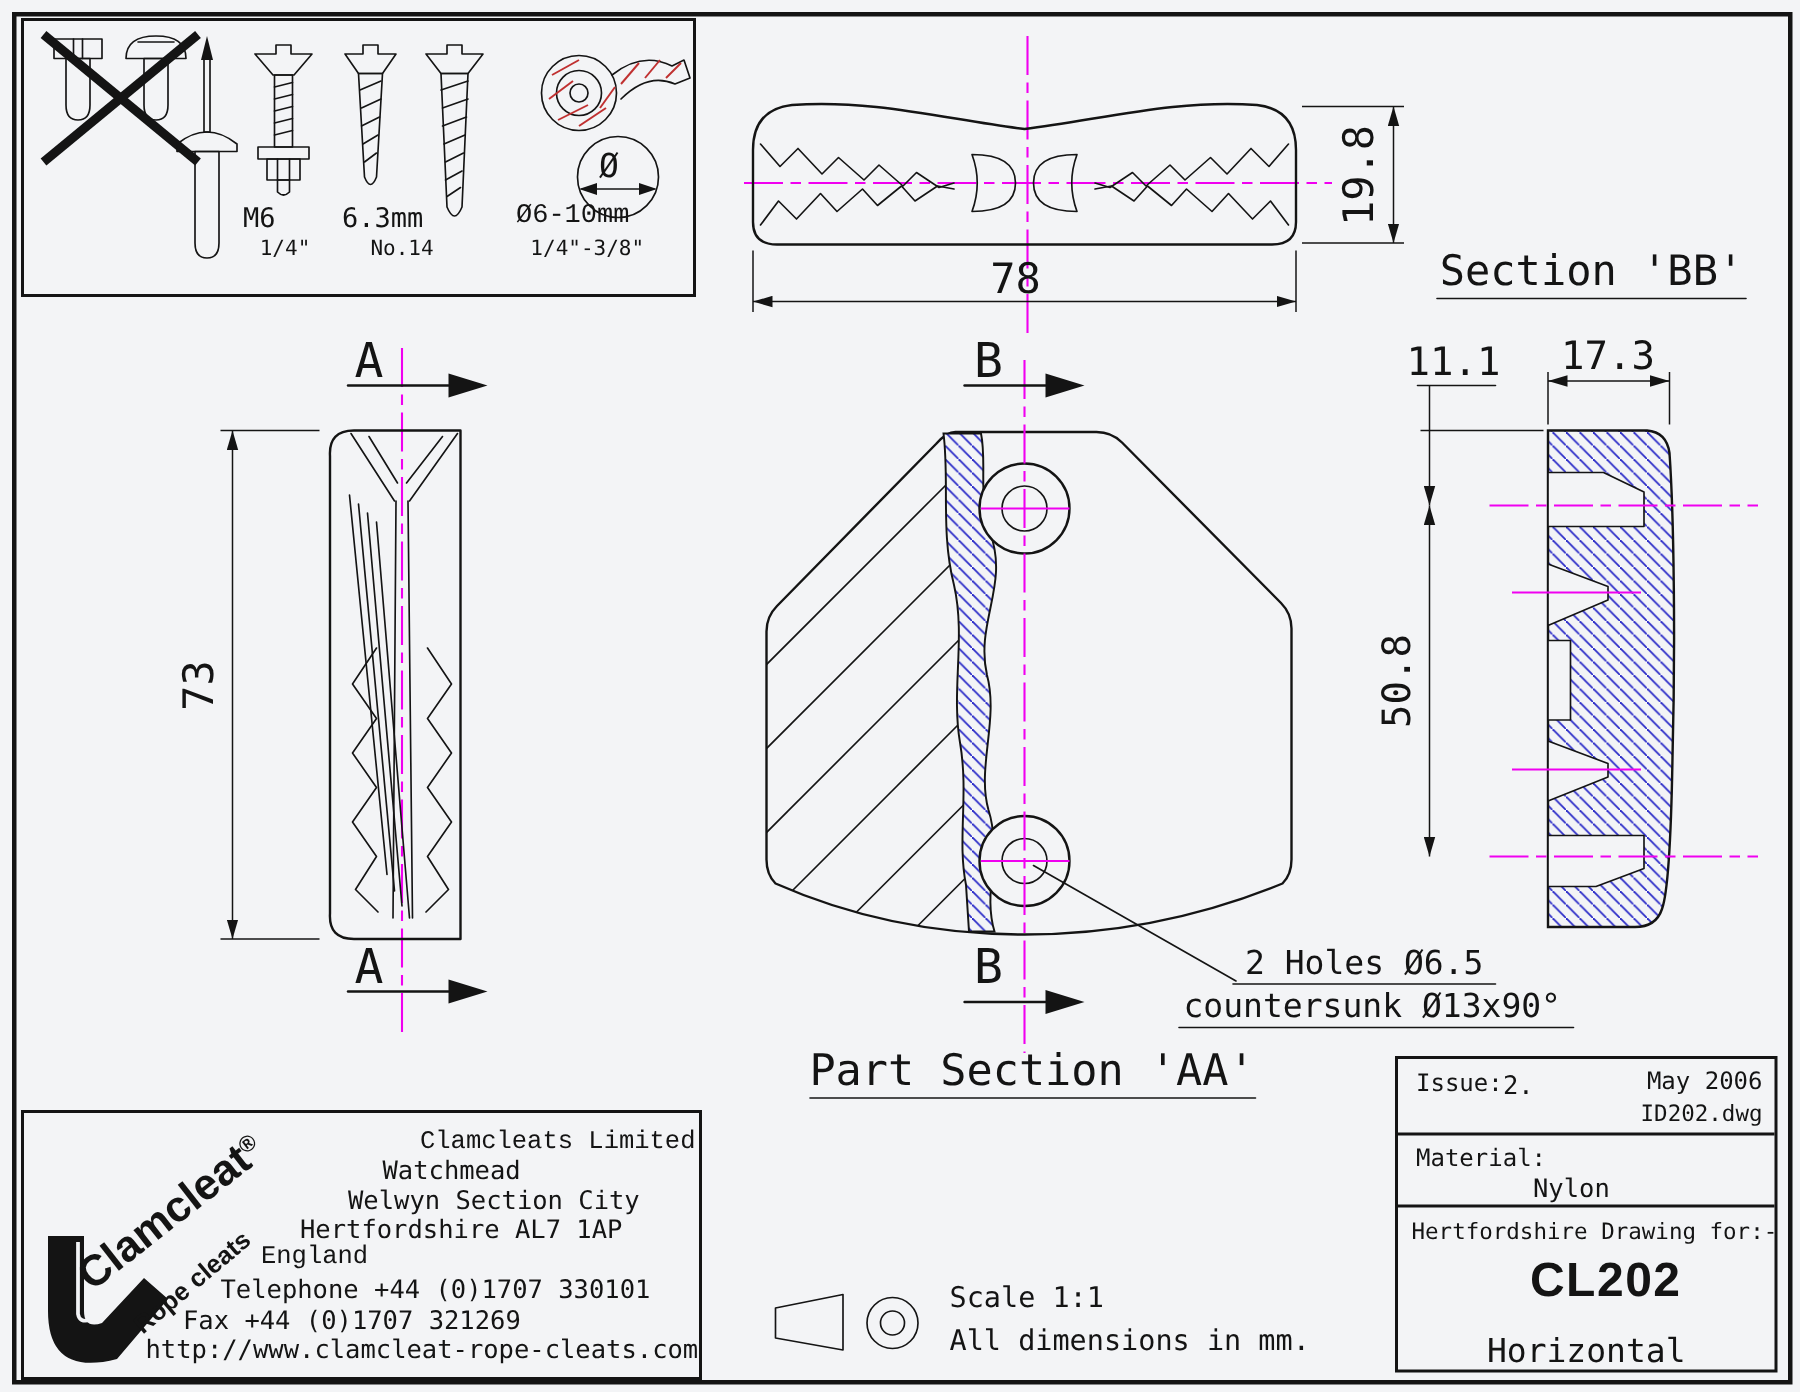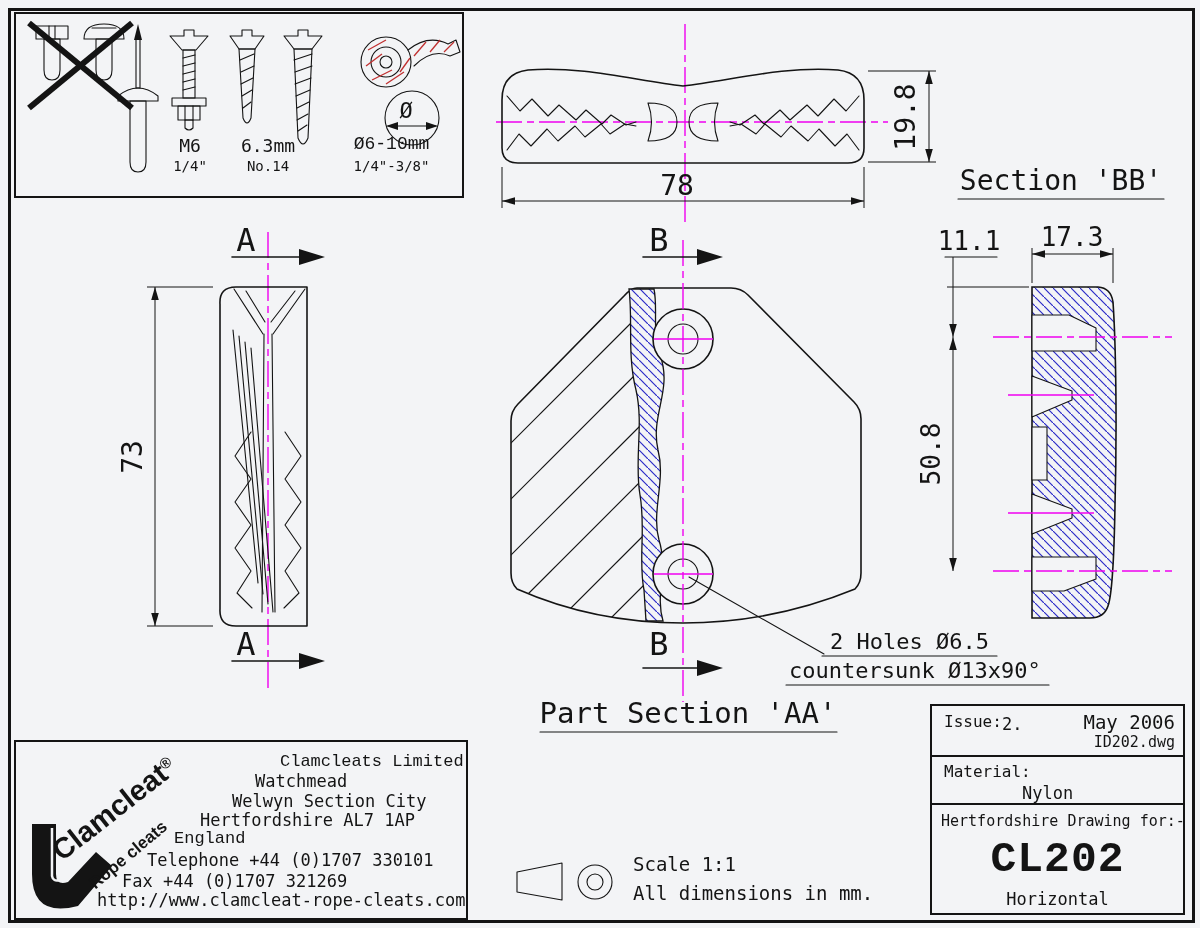--- a/index.html
+++ b/index.html
@@ -13,24 +13,24 @@
   .k{stroke:#141414;fill:none;stroke-width:1.6;stroke-linejoin:round;stroke-linecap:round;}
   .k1{stroke:#141414;fill:none;stroke-width:1.1;stroke-linejoin:round;stroke-linecap:round;}
   .dim{stroke:#141414;fill:none;stroke-width:1;}
   .cl{stroke:#f000f0;fill:none;stroke-width:1.4;}
   .cld{stroke:#f000f0;fill:none;stroke-width:1.4;stroke-dasharray:26 5 7 5;}
   .fillk{fill:#141414;stroke:none;}
   .white{fill:#f3f4f6;}
   text{font-family:"DejaVu Sans Mono",monospace;fill:#141414;}
   .t28{font-size:28px;} .t26{font-size:26px;} .t32{font-size:32px;} .t29{font-size:29px;}
   .t22{font-size:22px;} .t19{font-size:19px;}
-  .lbl{font-size:18px;text-align:center;}
+  .lbl{font-size:18px;}
   .lbl2{font-size:14px;text-align:center;}
   .tb-row{position:absolute;left:0;width:100%;}
-  .cl202{font-family:Liberation Mono, monospace;font-weight:bold;font-size:43px;text-align:center;letter-spacing:1px;}
+  .cl202{font-family:Liberation Sans, sans-serif;font-weight:bold;font-size:32px;text-align:center;letter-spacing:1px;padding-left:13px;}
   .logo-main{font-family:"Liberation Sans",sans-serif;font-weight:bold;font-size:29px;transform:rotate(-38deg);transform-origin:0 50%;}
   .logo-sub{font-family:"Liberation Sans",sans-serif;font-weight:bold;font-size:17px;transform:rotate(-40deg);transform-origin:0 50%;}
   .sup{font-size:15px;vertical-align:9px;}
   .addr{font-size:17px;}
 </style>
 </head>
 <body>
 
 <div class="sheet">
   <div class="pborder"></div>
@@ -250,31 +250,31 @@
     <div class="abs lbl" style="left:212px;top:121px;width:80px;">6.3mm</div>
     <div class="abs lbl2" style="left:212px;top:144px;width:80px;">No.14</div>
     <div class="abs lbl" style="left:328px;top:120px;width:95px;font-family:Liberation Mono, monospace;">Ø6-10mm</div>
     <div class="abs lbl2" style="left:328px;top:144px;width:95px;">1/4"-3/8"</div>
   </div>
 
   <div class="box" style="left:930px;top:704px;width:251px;height:207px;">
     <div class="tb-row" style="top:0;height:49px;">
       <div class="abs" style="left:12px;top:6px;font-size:16px;">Issue:</div>
       <div class="abs" style="left:70px;top:8px;font-size:17px;">2.</div>
-      <div class="abs" style="right:8px;top:5px;font-size:19px;">May 2006</div>
+      <div class="abs" style="right:8px;top:5px;font-size:16px;">May 2006</div>
       <div class="abs" style="right:8px;top:27px;font-size:15px;">ID202.dwg</div>
     </div>
     <div class="tb-row" style="top:49px;height:48px;border-top:2px solid #141414;">
       <div class="abs" style="left:12px;top:5px;font-size:16px;text-align:right;">Material:</div>
       <div class="abs" style="left:90px;top:26px;font-size:17px;">Nylon</div>
     </div>
     <div class="tb-row" style="top:97px;height:110px;border-top:2px solid #141414;">
       <div class="abs" style="left:9px;top:7px;font-size:15px;">Hertfordshire Drawing for:-</div>
       <div class="cl202 abs" style="left:0;top:30px;width:100%;">CL202</div>
-      <div class="abs" style="left:0;top:84px;width:100%;font-size:17px;text-align:center;">Horizontal</div>
+      <div class="abs" style="left:0;top:84px;width:100%;font-size:22px;text-align:center;">Horizontal</div>
     </div>
   </div>
 
   <div class="box" style="left:14px;top:740px;width:450px;height:176px;">
     <svg width="100" height="94" style="left:6px;top:80px;">
       <path d="M10,2 L34,2 L34,52 Q34,64 46,60 L74,30 L90,44 L56,84 Q10,96 10,52 Z" fill="#141414" stroke="none"></path>
       <path d="M30,6 L30,54 Q31,60 38,58" stroke="#f3f4f6" stroke-width="2.5" fill="none"></path>
     </svg>
     <div class="abs logo-main" style="left:40px;top:96px;"><span>Clamcleat</span><span class="sup">®</span></div>
     <div class="abs logo-sub" style="left:76px;top:134px;">Rope cleats</div>

